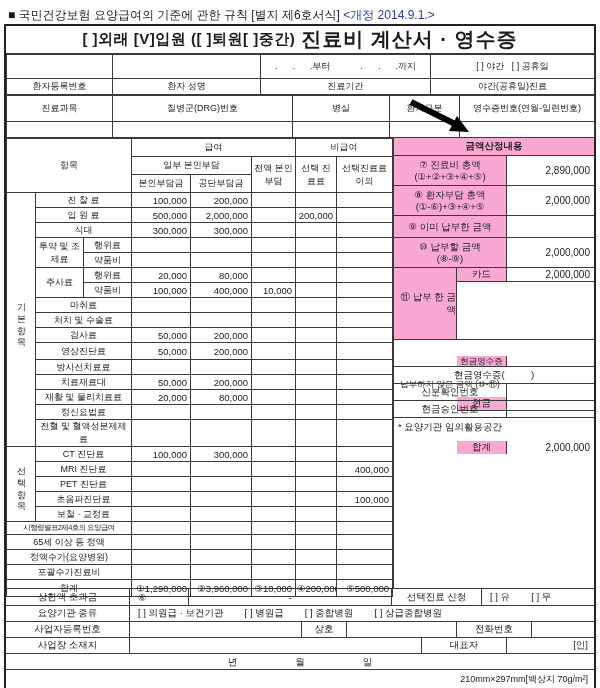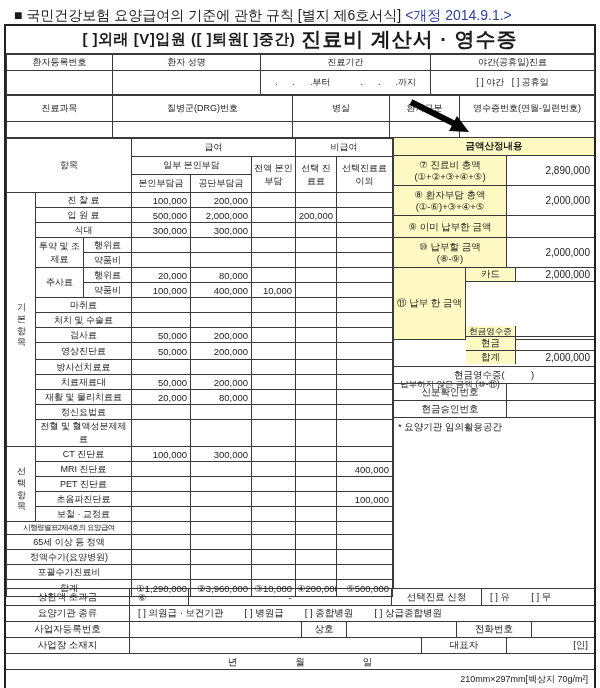--- a/index.html
+++ b/index.html
@@ -1,19 +1,19 @@
 <!DOCTYPE html>
 <html><head>
 <meta charset="utf-8">
 <style>
   * { box-sizing: border-box; margin: 0; padding: 0; }
   html,body { width:600px; height:688px; background:#fff; color:#1b1b1b;
     font-family:"Liberation Sans","DejaVu Sans",sans-serif; }
   .page { position:relative; width:600px; height:688px; background:#fff; overflow:hidden; }
-  .notice { position:absolute; left:8px; top:7px; font-size:14px; white-space:pre;margin-left:6px; }
+  .notice { position:absolute; left:8px; top:7px; font-size:12px; white-space:pre; }
   .notice .rev { color:#2b3f9e; }
   .box { position:absolute; left:4px; top:24px; width:592px; border:2px solid #222; background:#fff; }
   .titlebar { height:28px; display:flex; align-items:center; justify-content:center; border-bottom:1px solid #3a3a3a; gap:6px; }
   .titlebar .chk { font-size:15px; font-weight:bold; letter-spacing:0.5px; }
   .titlebar .main { font-size:20px; font-weight:bold; letter-spacing:1px; }
 
   table { border-collapse:collapse; table-layout:fixed; }
   td { border:1px solid #3a3a3a; font-size:9px; text-align:center; vertical-align:middle; overflow:hidden; padding:0 1px; }
   .t-head { width:588px; }
   .t-head td { height:16px; }
@@ -22,30 +22,30 @@
   .main-area { display:flex; height:450px; }
   .t-main { width:386px; height:450px; }
   .t-main tr { height:15px; }
   .t-main tr.hh { height:18px; }
   .t-main tr.r-tall { height:21px; }
   .t-main tr.r-med { height:17px; }
   .t-main tr.r-sm { height:13px; }
   .num { text-align:right; padding-right:3px; font-size:9.5px; }
   .vlabel { writing-mode:vertical-rl; text-orientation:upright; letter-spacing:3px; font-size:9px; padding:2px 0; }
   .cramp { font-size:7.5px; letter-spacing:-0.6px; }
-  .g { background:#fef9c3; }
+  .g { background:#f9a8d4; }
 
   .panel { width:202px; border-left:1px solid #3a3a3a; display:flex; flex-direction:column; font-size:9.5px; }
   .p-head { height:18px; display:flex; align-items:center; justify-content:center; font-weight:bold; border-bottom:1px solid #3a3a3a; }
   .p-row { display:flex; border-bottom:1px solid #3a3a3a; }
   .p-lab { width:113px; border-right:1px solid #3a3a3a; display:flex; flex-direction:column; align-items:center; justify-content:center; line-height:1.25; text-align:center; }
   .p-val { flex:1; display:flex; align-items:center; justify-content:flex-end; padding-right:4px; font-size:10px; }
   .p-paid { display:flex; border-bottom:1px solid #3a3a3a; height:72px; }
-  .p-paid-lab { width:72px; border-right:1px solid #3a3a3a; display:flex; align-items:center; justify-content:center; text-align:left; line-height:1.3; }
-  .p-paid-rows { flex:1; display:flex; flex-direction:column; }
+  .p-paid-lab { width:63px; border-right:1px solid #3a3a3a; display:flex; align-items:center; justify-content:center; text-align:right; line-height:1.3; }
+  .p-paid-rows { flex:1; display:flex; flex-direction:column;gap:30px; }
   .p-paid-row { flex:1; display:flex; border-bottom:1px solid #3a3a3a; }
   .p-paid-row:last-child { border-bottom:none; }
   .p-sub { width:50px; border-right:1px solid #3a3a3a; display:flex; align-items:center; justify-content:center; }
   .p-small { font-size:8.5px; line-height:1.2;margin-top:44px; }
   .p-center { justify-content:center; padding:0; }
   .p-free { flex:1; padding:3px 4px; font-size:9.5px; text-align:left; }
 
   .b-row { display:flex; border-top:1px solid #3a3a3a; font-size:9.5px; align-items:stretch; }
   .b-cell { display:flex; align-items:center; justify-content:center; border-right:1px solid #3a3a3a; overflow:hidden; }
   .b-cell.last { border-right:none; }
@@ -69,31 +69,31 @@
     </div>
 
     <table class="t-head">
       <colgroup>
           <col style="width:106px">
           <col style="width:148px">
           <col style="width:170px">
           <col style="width:164px">
         </colgroup>
       <tbody>
-          <tr>
+          <tr style="height:24px">
+        <td></td>
+        <td></td>
+        <td class="pre">.      .      .부터            .      .      .까지</td>
+        <td class="pre">[ ] 야간   [ ] 공휴일</td>
+      </tr>
+      <tr>
         <td>환자등록번호</td>
         <td>환자 성명</td>
         <td>진료기간</td>
         <td>야간(공휴일)진료</td>
-      </tr>
-      <tr style="height:24px">
-        <td></td>
-        <td></td>
-        <td class="pre">.      .      .부터            .      .      .까지</td>
-        <td class="pre">[ ] 야간   [ ] 공휴일</td>
       </tr>
     </tbody>
       </table>
 
     <table class="t-head">
       <colgroup>
           <col style="width:106px">
           <col style="width:180px">
           <col style="width:97px">
           <col style="width:70px">

